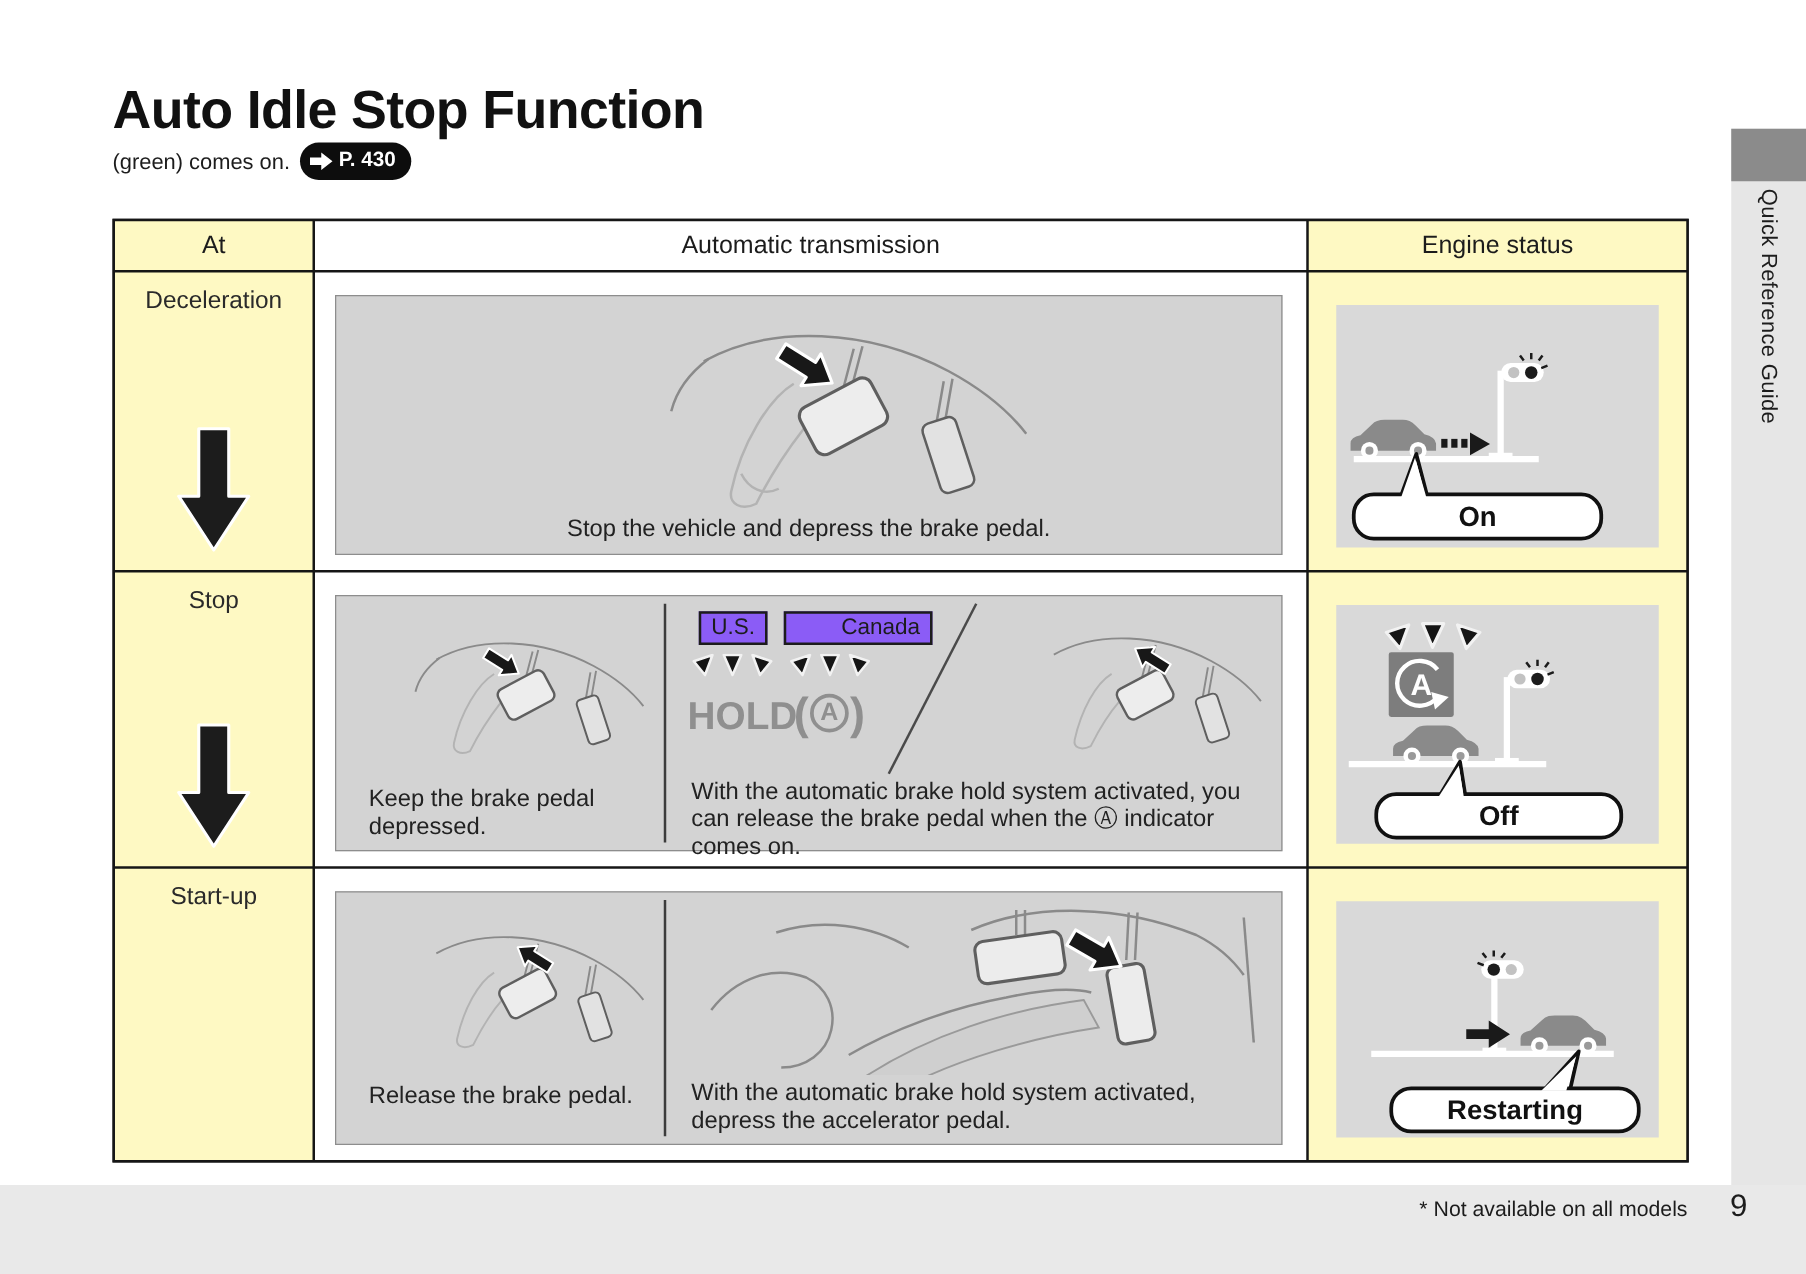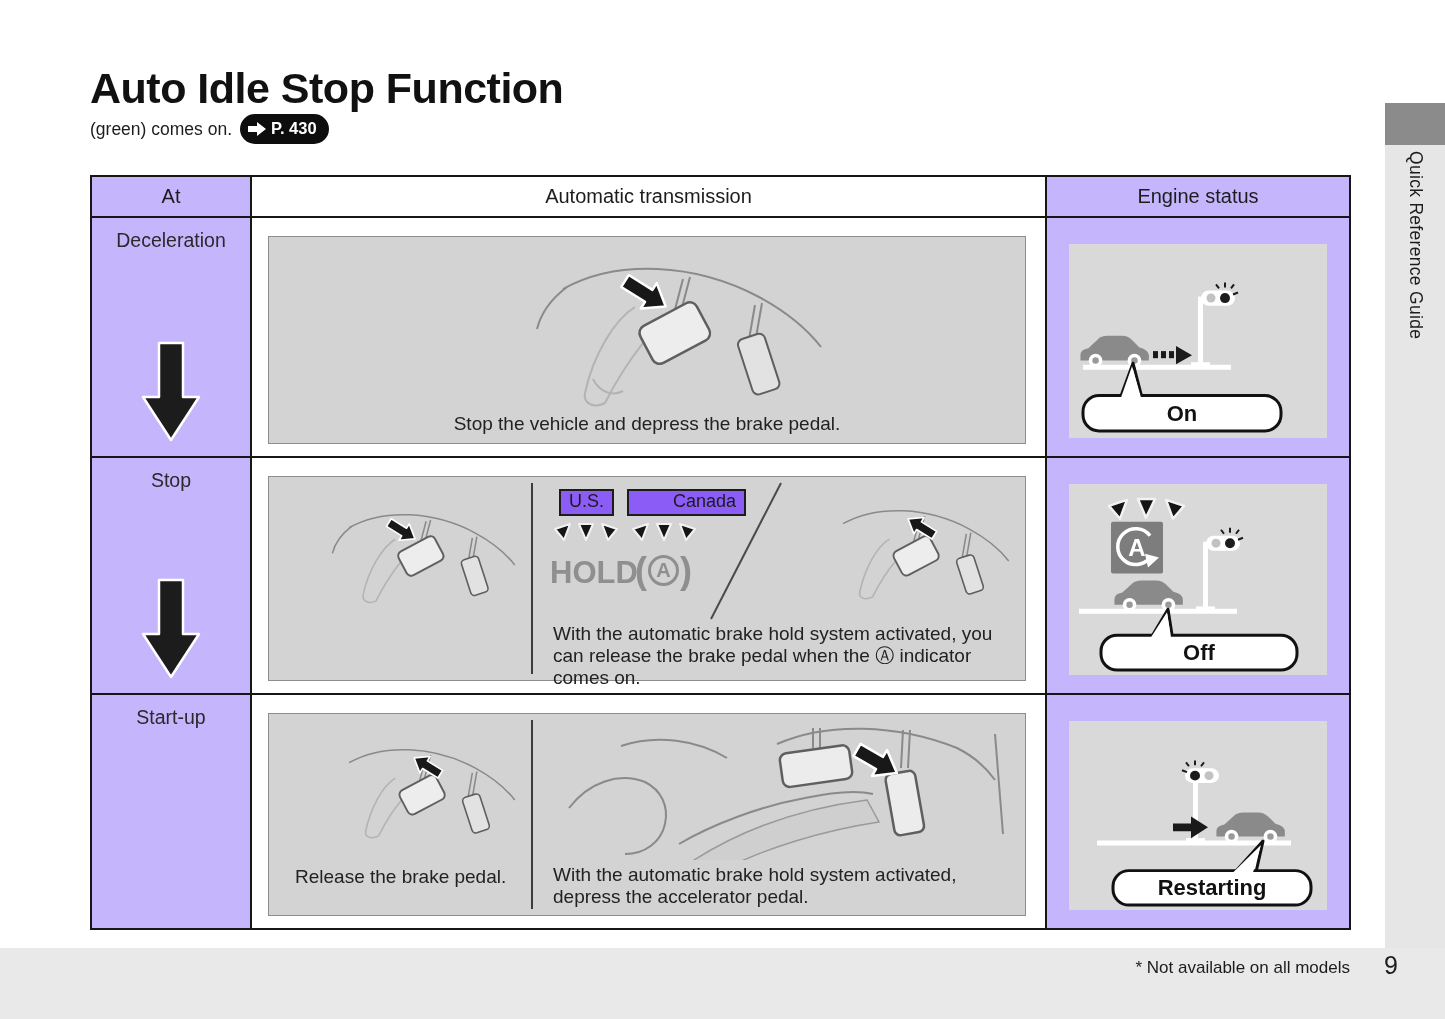--- a/index.html
+++ b/index.html
@@ -17,21 +17,21 @@
   .ref-badge span { color:#fff; font-weight:700; font-size:16.5px; }
 
   
   .doc-table {
     position:absolute; left:90px; top:175px;
     display:grid; grid-template-columns:158px 793px 302px;
     grid-template-rows:39px 238px 235px 233px;
     gap:2px; background:#161616; border:2px solid #161616;
   }
   .cell { position:relative; background:#fff; }
-  .cell-gray { background:#c4b5fd; }
+  .cell-gray { background:#fef9c3; }
   .hcell { display:flex; align-items:center; justify-content:center; font-size:20px; color:#1c1c1c; }
   .at-cell { text-align:center; }
   .at-label { display:block; margin-top:11px; font-size:19.5px; color:#2a2a2a; }
   .down-arrow { position:absolute; left:50%; transform:translateX(-50%); bottom:13px; }
 
   .imgbox { position:absolute; left:16px; right:19px; top:18px; bottom:12px; background:#d3d3d3; border:1px solid #8d8d8d; }
   .caption { font-size:19px; color:#222; line-height:22px; }
   .caption-center { position:absolute; left:0; right:0; bottom:8px; text-align:center; }
   .v-divider { position:absolute; left:262px; top:6px; bottom:6px; width:2px; background:#3c3c3c; }
 
@@ -157,20 +157,21 @@
         <g transform="translate(220,82) rotate(-28)">
             <rect x="-34" y="-22" width="64" height="42" rx="8" fill="#ededed" stroke="#5f5f5f" stroke-width="3"></rect>
           </g>
         <g transform="translate(302,114) rotate(-18)">
             <rect x="-14" y="-30" width="28" height="58" rx="6" fill="#e2e2e2" stroke="#5f5f5f" stroke-width="2.5"></rect>
           </g>
         <g transform="translate(168,30) rotate(32)">
           <path d="M0,-7 L28,-7 L28,-15 L48,0 L28,15 L28,7 L0,7 Z" fill="#181818" stroke="#ffffff" stroke-width="2.5" stroke-linejoin="round"></path>
         </g>
       </svg>
+      <div class="caption" style="position:absolute;left:26px;top:152px;width:215px;">Keep the brake pedal depressed.</div>
 
       <div class="v-divider"></div>
 
       <div class="tag-box" style="left:290px;top:12px;">U.S.</div>
       <div class="tag-box" style="left:358px;top:12px;padding-left:44px;">Canada</div>
 
       <svg style="position:absolute;left:284px;top:46px;" width="66" height="26" viewBox="0 0 66 26">
         <path d="M2,6 L17,1 L11,17 Z M26,1 L40,1 L33,17 Z M49,1 L64,6 L55,17 Z" fill="#151515" stroke="#f2f2f2" stroke-width="2" stroke-linejoin="round"></path>
       </svg>
       <svg style="position:absolute;left:362px;top:46px;" width="66" height="26" viewBox="0 0 66 26">

